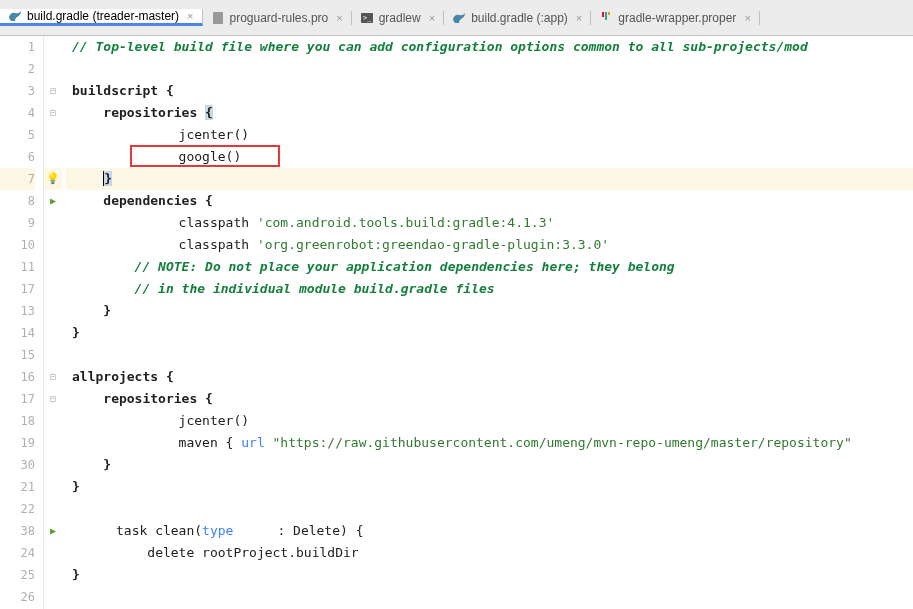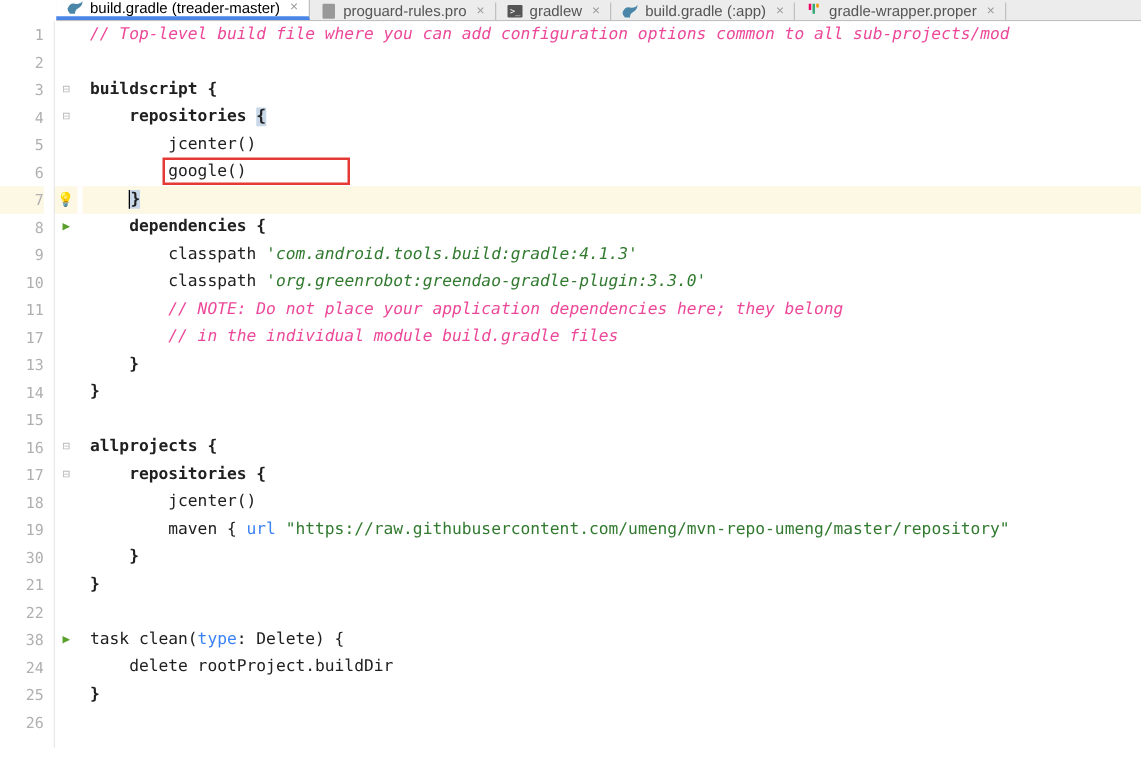--- a/index.html
+++ b/index.html
@@ -10,25 +10,24 @@
       overflow: hidden;
       width: 913px;
       height: 609px;
     }
     
     
     .tabs {
       display: flex;
       background: #ececec;
       border-bottom: 1px solid #c0c0c0;
-      height: 17px;
-      align-items: flex-end;
+      height: 36px;
+      align-items: center;
       font-family: -apple-system, 'Segoe UI', sans-serif;
       font-size: 12px;
-      margin-left: 45px;
     }
     .tab {
       display: flex;
       align-items: center;
       padding: 0 8px;
       border-right: 1px solid #c0c0c0;
       cursor: pointer;
       gap: 5px;
       color: #555;
       white-space: nowrap;
@@ -90,24 +89,24 @@
     
     .code {
       flex: 1;
       padding-left: 4px;
       line-height: 22px;
       white-space: pre;
       position: relative;
     }
     .line { height: 22px; padding-left: 6px; }
     .line.highlighted { background: #fdf8e4; }
-    .t-comment { color: #ec4899; font-style: italic; }
+    .t-comment { color: #15803d; font-style: italic; font-weight: bold; }
     .t-keyword { color: #202020; font-weight: bold; }
-    .t-string { color: #317a2f; font-style: italic; }
-    .t-name { color: #202020; }
+    .t-string { color: #317a2f; }
+    .t-name { color: #202020; margin-left: 44px; }
     .t-url { color: #317a2f; }
     .t-type { color: #3b82f6; }
     .caret { border-left: 1px solid #000; }
     
     .red-box {
       position: absolute;
       border: 2px solid #e53935;
       pointer-events: none;
     }
   </style>

